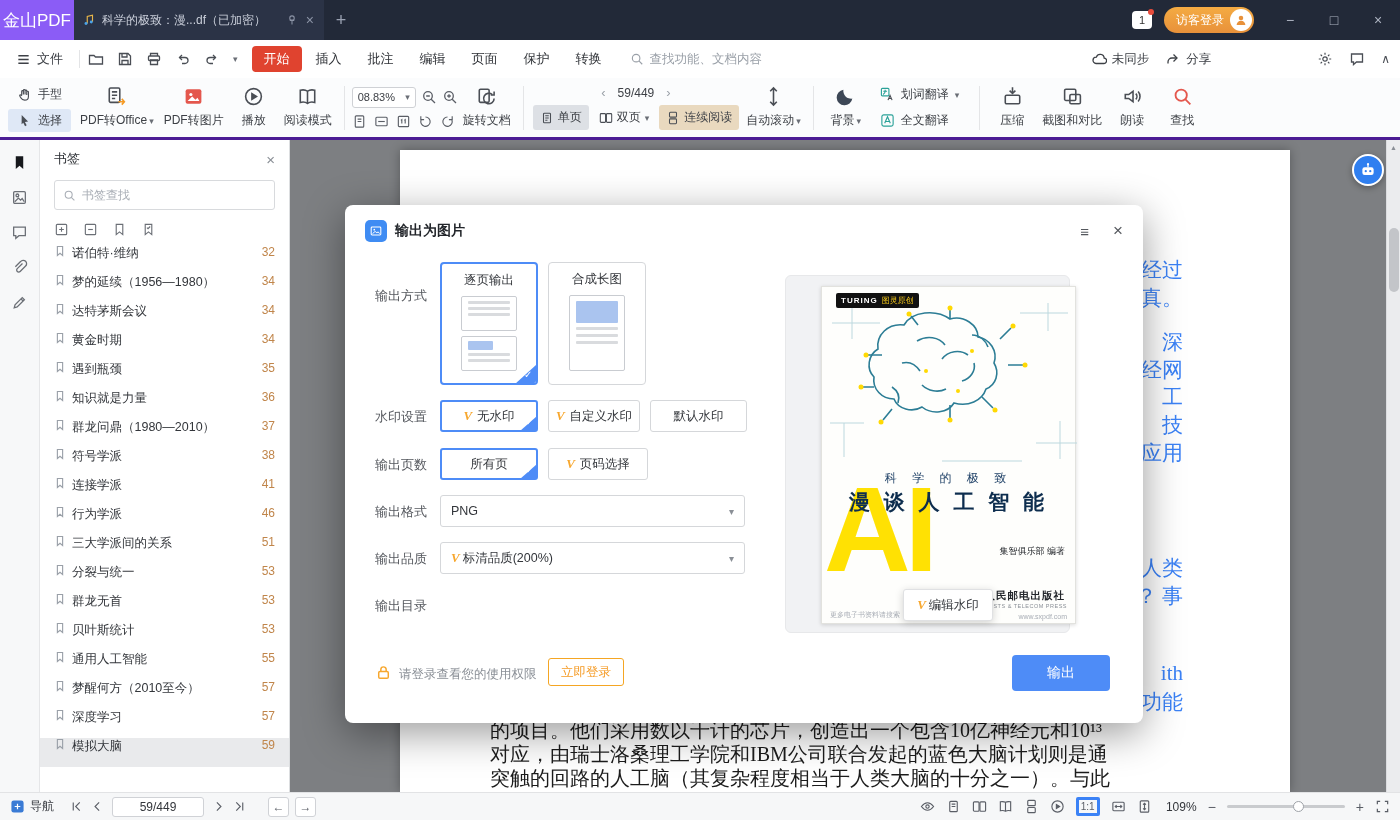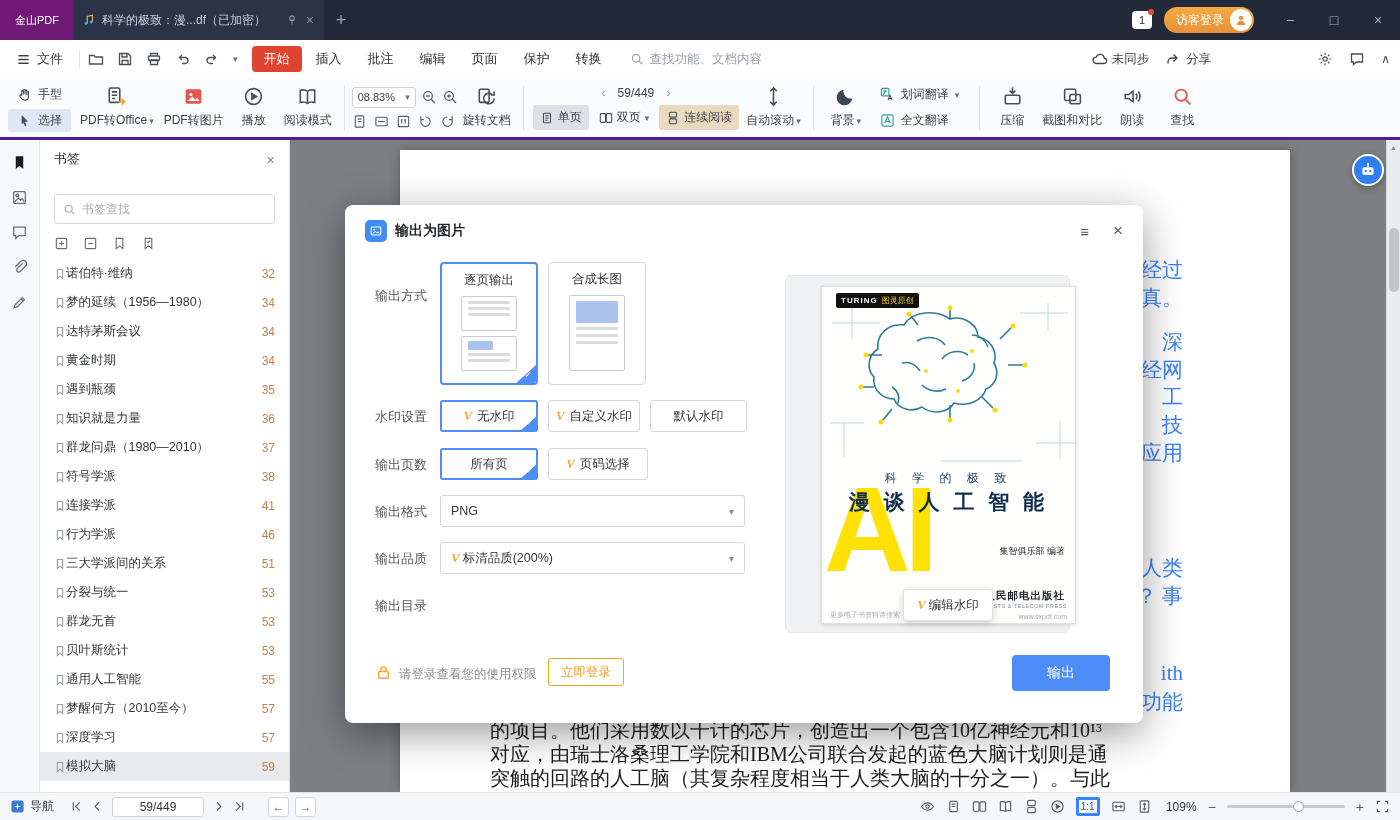--- a/index.html
+++ b/index.html
@@ -2,21 +2,21 @@
 <html><head>
 <meta charset="utf-8">
 <style>
 *{margin:0;padding:0;box-sizing:border-box}
 html,body{width:1400px;height:820px;overflow:hidden}
 body{font-family:"Liberation Sans","DejaVu Sans",sans-serif;font-size:12px;color:#3d4046}
 svg{display:block}
 .app{position:relative;width:1400px;height:820px;background:#7d7f82;display:flex;flex-direction:column}
 
 .titlebar{height:40px;background:#222938;display:flex;align-items:stretch;flex:none}
-.app-tab{width:74px;background:#701a75;color:#fff;display:flex;align-items:center;justify-content:center;font-size:11px;cursor:pointer}
+.app-tab{width:74px;background:#8b5cf6;color:#fff;display:flex;align-items:center;justify-content:center;font-size:17px;cursor:pointer}
 .doc-tab{width:250px;background:#2b3346;color:#c9ced9;display:flex;align-items:center;gap:6px;padding:0 8px;font-size:12px;cursor:pointer}
 .doc-tab-label{flex:1;white-space:nowrap;overflow:hidden}
 .doc-tab .dim{color:#8b93a5}
 .doc-tab-close{color:#8b93a5;font-size:14px;padding:0 2px}
 .new-tab{width:34px;display:flex;align-items:center;justify-content:center;color:#9aa1b2;font-size:18px;cursor:pointer}
 .tb-spacer{flex:1}
 .notif-badge{align-self:center;width:20px;height:18px;background:#fff;border-radius:4px;color:#333;font-size:11px;display:flex;align-items:center;justify-content:center;margin-right:12px;position:relative;cursor:pointer}
 .notif-badge::after{content:"";position:absolute;right:-2px;top:-2px;width:6px;height:6px;border-radius:50%;background:#e74c3c}
 .login-pill{align-self:center;height:26px;border-radius:13px;background:linear-gradient(#f4ab43,#e8913a);display:flex;align-items:center;gap:6px;padding:0 2px 0 12px;color:#fff;font-size:12px;margin-right:14px;cursor:pointer}
 .avatar{width:22px;height:22px;border-radius:50%;background:#fff;display:flex;align-items:center;justify-content:center}
@@ -65,28 +65,28 @@
 .pbtn.sel-gray{background:#dde0e5}
 .pbtn.sel-tan{background:#e9d9bf}
 
 .main{flex:1;display:flex;min-height:0}
 .iconstrip{width:40px;background:#f7f8f9;border-right:1px solid #e5e6e8;display:flex;flex-direction:column;align-items:center;padding-top:14px;gap:18px;flex:none}
 .iconstrip svg{width:17px;height:17px;color:#6b6f76;cursor:pointer}
 .iconstrip .active{color:#16181c}
 .bmpanel{width:250px;background:#fff;border-right:1px solid #dcdee0;display:flex;flex-direction:column;flex:none}
 .bm-head{height:38px;display:flex;align-items:center;justify-content:space-between;padding:0 14px;font-size:13px;color:#2e3136}
 .bm-x{color:#8a8f96;font-size:15px;cursor:pointer}
-.bm-search{margin:16px 14px 8px;height:30px;border:1px solid #d8dadd;border-radius:3px;display:flex;align-items:center;gap:6px;padding:0 8px;color:#a8adb5}
+.bm-search{margin:2px 14px 8px;height:30px;border:1px solid #d8dadd;border-radius:3px;display:flex;align-items:center;gap:6px;padding:0 8px;color:#a8adb5}
 .bm-search svg{width:13px;height:13px}
 .bm-search input{border:none;outline:none;flex:1;font-size:12px;color:#333;background:transparent;font-family:inherit}
 .bm-search input::placeholder{color:#a8adb5}
 .bm-tools{display:flex;align-items:center;gap:14px;padding:4px 14px 8px;color:#6b6f76}
 .bm-tools svg{width:15px;height:15px;cursor:pointer}
 .bm-list{flex:1;overflow:hidden}
-.bm-row{height:29px;display:flex;align-items:center;padding:0 14px;cursor:pointer}
+.bm-row{height:29px;display:flex;gap:6px;padding:0 14px;cursor:pointer}
 .bm-row.active{background:#e9eaec}
 .bm-row svg{flex:none;width:12px;height:12px;color:#9aa0a8}
 .bm-label{flex:1;font-size:12.5px;color:#33363b;white-space:nowrap;overflow:hidden}
 .bm-page{font-size:12px;color:#c0854a}
 
 .docarea{flex:1;position:relative;overflow:hidden}
 .page{position:absolute;left:110px;top:10px;width:890px;height:642px;background:#fff;box-shadow:0 0 10px rgba(0,0,0,.3);overflow:hidden}
 .fragwrap{display:contents}
 .frag{position:absolute;right:107px;font-family:"Liberation Serif","DejaVu Serif",serif;font-size:21px;color:#3b82f6;white-space:nowrap}
 .bottom-text{position:absolute;left:90px;top:568px;width:710px;font-family:"Liberation Serif","DejaVu Serif",serif;font-size:20px;color:#1c1c1c;line-height:24px}

